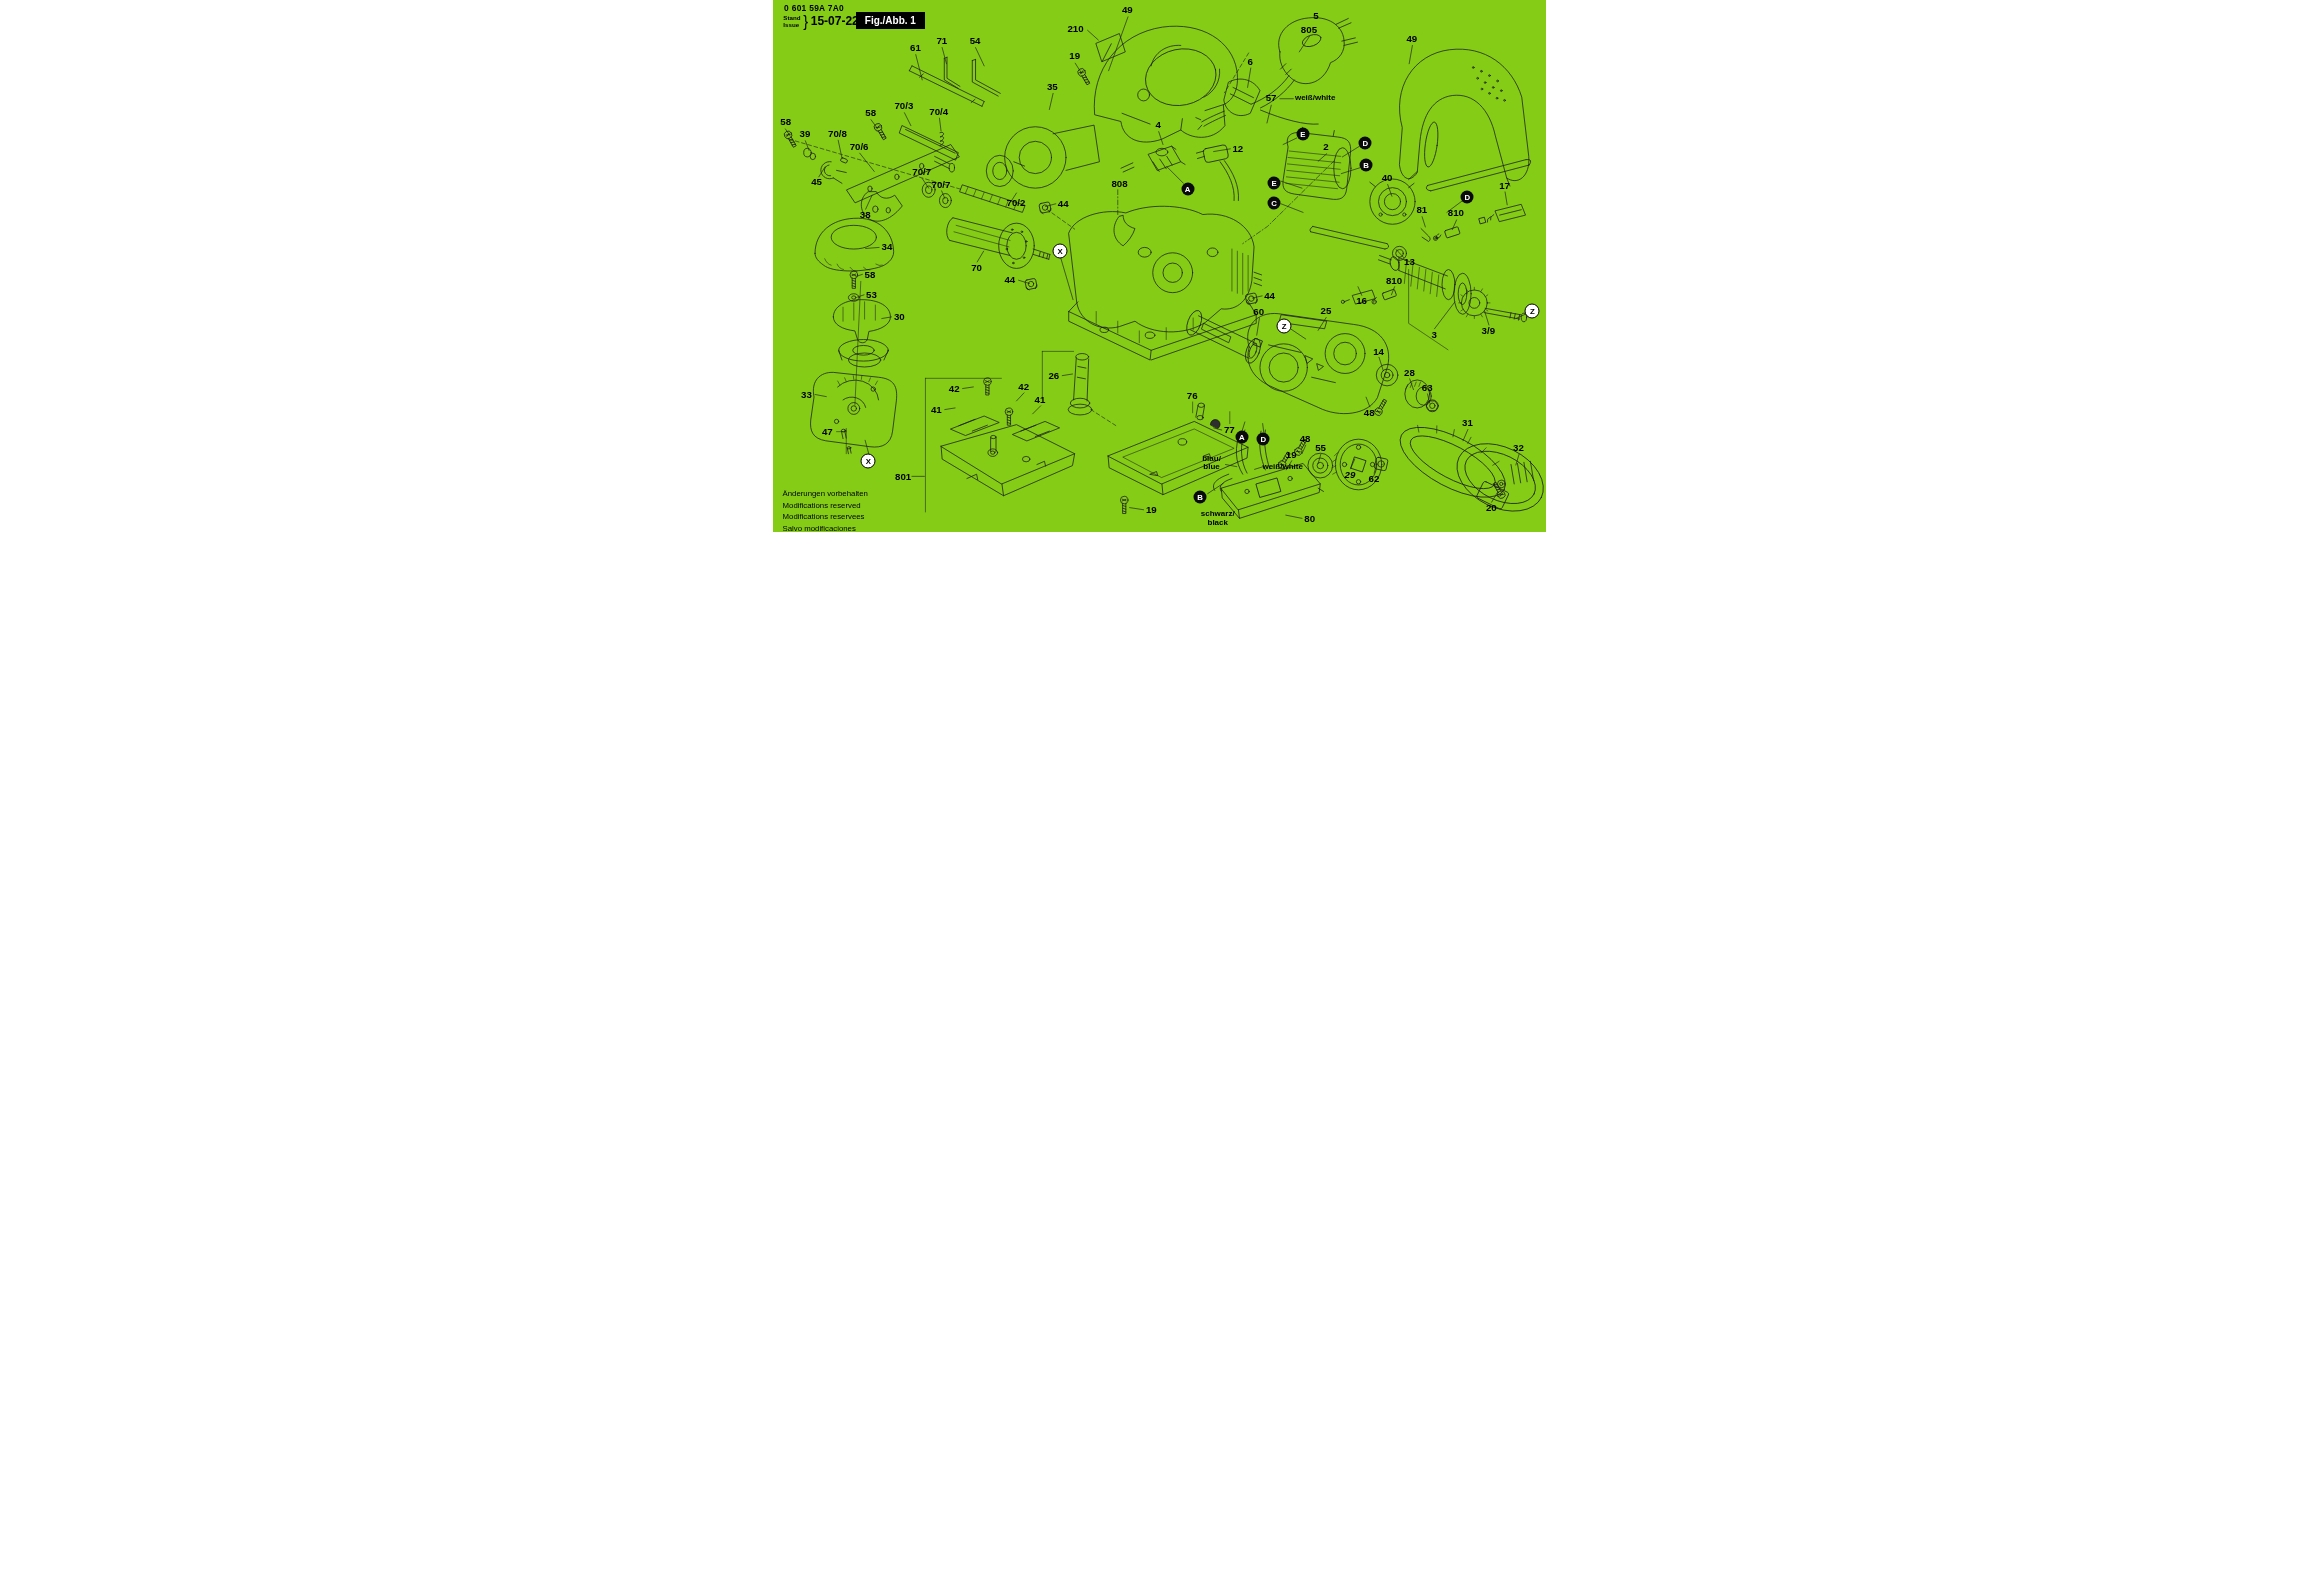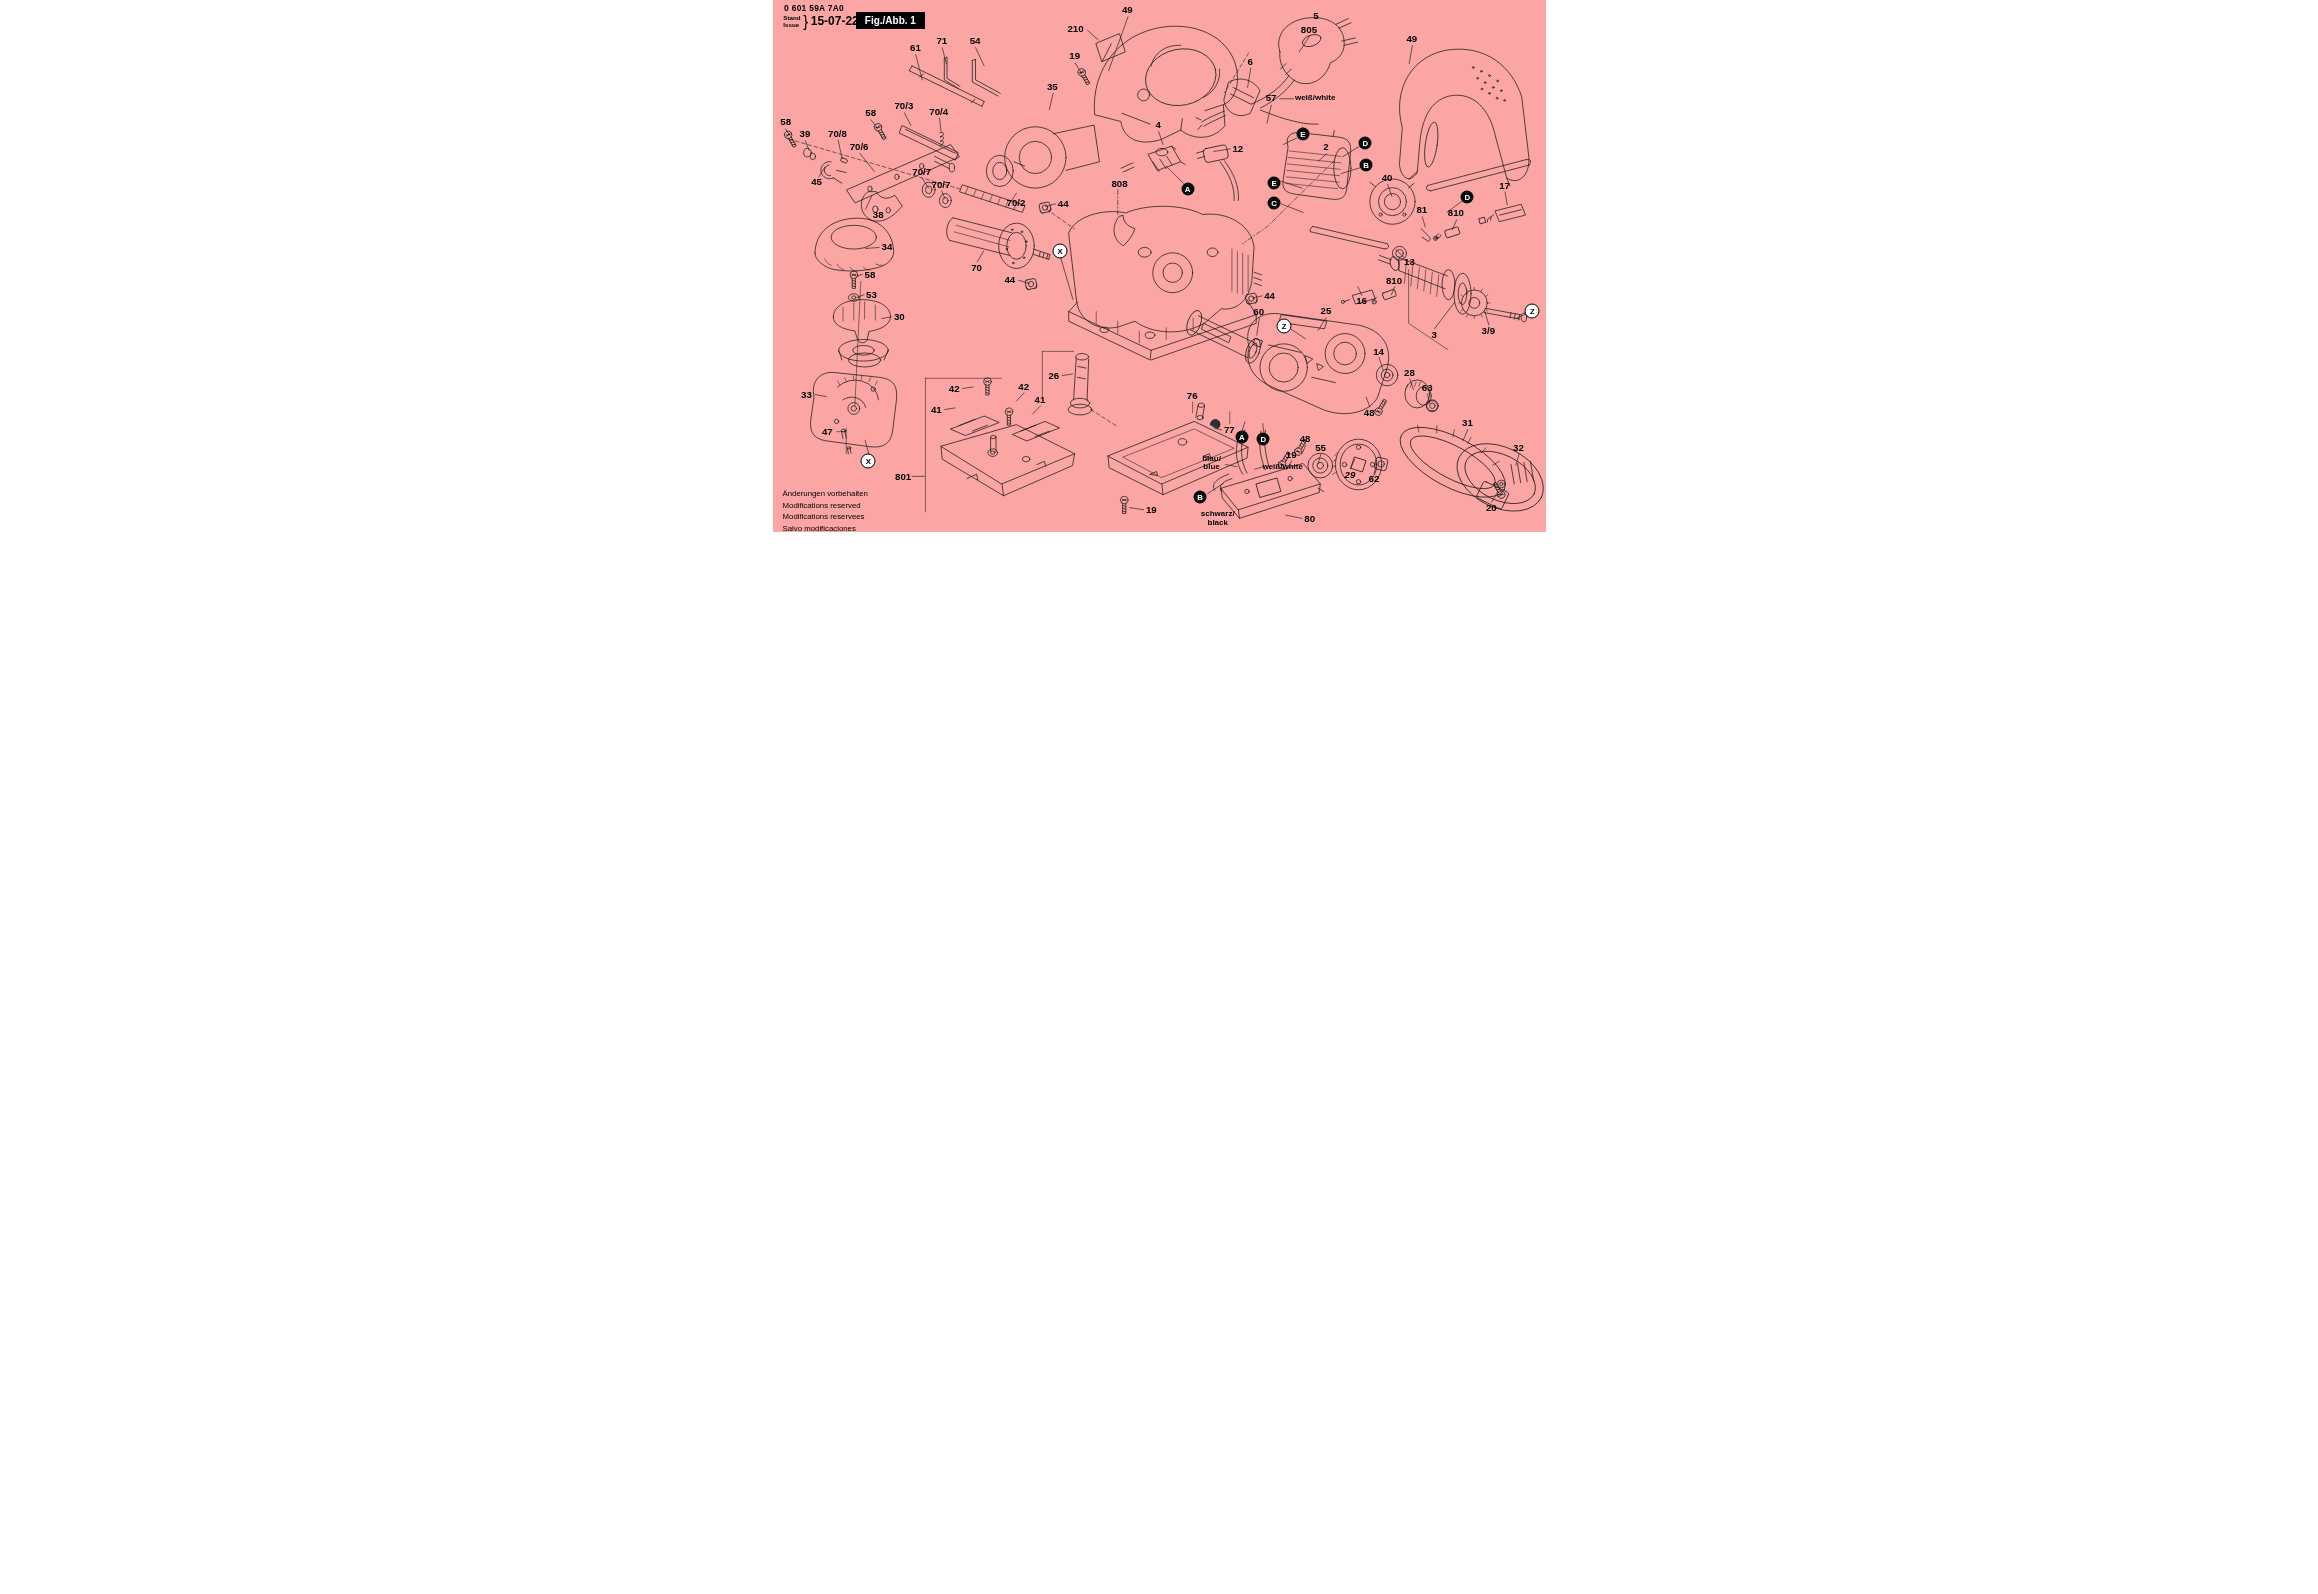--- a/index.html
+++ b/index.html
@@ -1,17 +1,17 @@
 <!DOCTYPE html>
 <html style="font-size:8.6px"><head>
 <meta charset="utf-8">
 <style>
   html,body{margin:0;padding:0;background:#ffffff;}
   body{font-family:"Liberation Sans","DejaVu Sans",sans-serif;color:#000;}
-  .stage{position:relative;width:773px;height:532px;margin:0 auto;background:#fca5a5;overflow:hidden;}
+  .stage{position:relative;width:773px;height:532px;margin:0 auto;background:#84cc16;overflow:hidden;}
   .artsvg{position:absolute;inset:0;width:100%;height:100%;}
   .art path,.art circle,.art ellipse,.art rect,.art line,.art polyline,.art use{
     fill:none;stroke:#1a1a1a;stroke-width:1.4;stroke-linecap:round;stroke-linejoin:round;}
   .art .thin{stroke-width:1;}
   .art .leader{stroke-width:1.2;}
   .art .dash{stroke-dasharray:7 5;stroke-width:1.1;}
   .art .dashdot{stroke-dasharray:9 4 2 4;stroke-width:1.1;}
   .art .fill{fill:#1a1a1a;stroke:none;}
   .art .darkfill{fill:#2e2e2e;stroke:#1a1a1a;}
   
@@ -505,21 +505,21 @@
       <span class="lbl" style="left: 82.7%; top: 7.3%;">49</span>
       <span class="lbl" style="left: 36.2%; top: 16.3%;">35</span>
       <span class="lbl" style="left: 12.7%; top: 21.3%;">58</span>
       <span class="lbl" style="left: 17%; top: 20%;">70/3</span>
       <span class="lbl" style="left: 21.5%; top: 21%;">70/4</span>
       <span class="lbl" style="left: 1.7%; top: 23%;">58</span>
       <span class="lbl" style="left: 4.2%; top: 25.2%;">39</span>
       <span class="lbl" style="left: 8.4%; top: 25.1%;">70/8</span>
       <span class="lbl" style="left: 11.2%; top: 27.6%;">70/6</span>
       <span class="lbl" style="left: 5.7%; top: 34.3%;">45</span>
-      <span class="lbl" style="left: 12%; top: 40.4%; margin-left: 13px;">38</span>
+      <span class="lbl" style="left: 12%; top: 40.4%;">38</span>
       <span class="lbl" style="left: 19.3%; top: 32.3%;">70/7</span>
       <span class="lbl" style="left: 21.8%; top: 34.7%;">70/7</span>
       <span class="lbl" style="left: 31.5%; top: 35.2%; margin-top: 16px;">70/2</span>
       <span class="lbl" style="left: 44.9%; top: 34.6%;">808</span>
       <span class="lbl" style="left: 49.9%; top: 23.5%;">4</span>
       <span class="lbl" style="left: 60.2%; top: 28%;">12</span>
       <span class="lbl" style="left: 71.6%; top: 27.7%;">2</span>
       <span class="lbl" style="left: 79.5%; top: 33.4%;">40</span>
       <span class="lbl" style="left: 94.7%; top: 34.9%;">17</span>
       <span class="lbl" style="left: 84%; top: 39.5%;">81</span>

